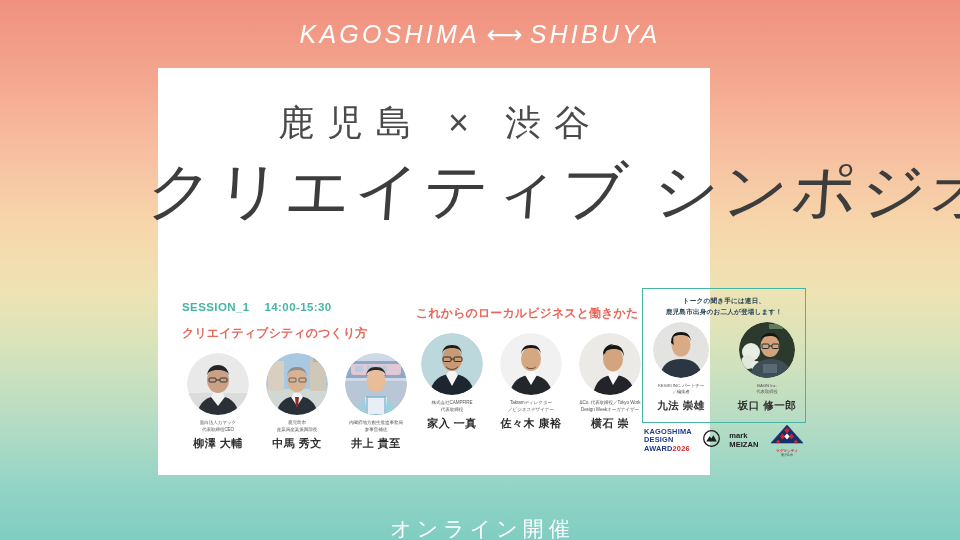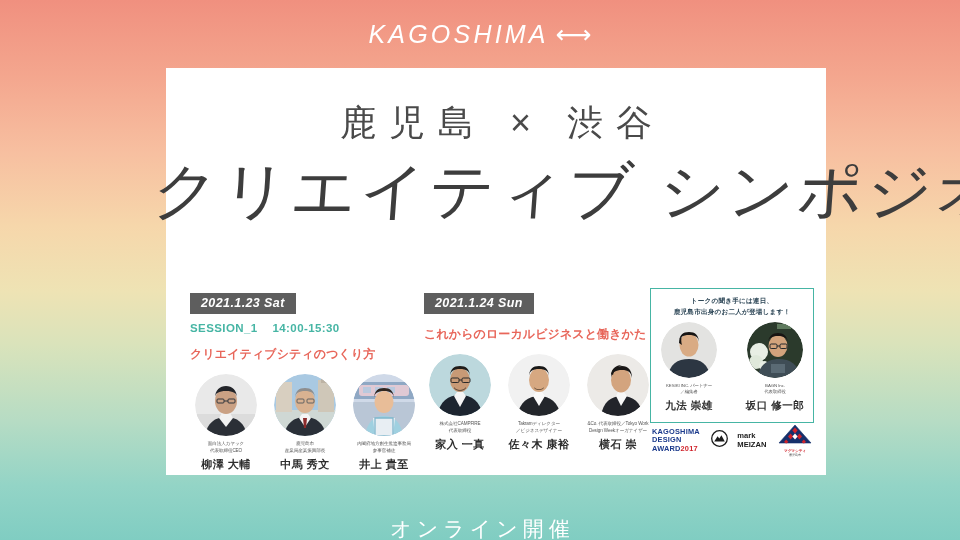--- a/index.html
+++ b/index.html
@@ -26,21 +26,21 @@
   }
   .kv-title{
     font-size:25px; letter-spacing:3.2px; color:#ffffff;
     font-style:italic; font-weight:400; white-space:nowrap;
     display:flex; align-items:center; gap:7px;
   }
   .kv-arrow{ font-style:normal; font-size:25px; line-height:1; letter-spacing:0; }
 
   
   .card{
-    position:absolute; left:166px; top:68px; width:660px; height:407px;
+    position:absolute; left:158px; top:68px; width:552px; height:407px;
     background:#ffffff;
   }
 
   .jp-title{
     margin-top:31px; text-align:center;
     font-size:36px; letter-spacing:13px; color:#4a4a4a; font-weight:500;
     text-indent:13px;
   }
 
   
@@ -140,35 +140,35 @@
     text-indent:5px;
   }
 </style>
 </head>
 <body>
 
 <div class="header-strip">
   <div class="kv-title">
     <span>KAGOSHIMA</span>
     <span class="kv-arrow">⟷</span>
+    <span>SHIBUYA</span>
   </div>
 </div>
 
 <div class="card">
 
   <div class="jp-title">鹿児島 × 渋谷</div>
 
   <div class="logotype">
     <span>クリエイティブ</span><span class="gap"></span><span>シンポジオン</span>
   </div>
 
   <div class="sessions">
 
     <div class="session-col">
-      <div class="date-badge">2021.1.23 Sat</div>
       <div class="sess-line">
         <span>SESSION_1</span><span class="time">14:00-15:30</span>
       </div>
       <div class="sess-sub">クリエイティブシティのつくり方</div>
 
       <div class="speakers">
 
         <div class="speaker">
           <div class="avatar">
             <svg viewBox="0 0 62 62">
@@ -256,21 +256,20 @@
               <div>内閣府地方創生推進事務局</div>
               <div>参事官補佐</div>
             </div>
           <div class="sp-name">井上 貴至</div>
         </div>
 
       </div>
     </div>
 
     <div class="session-col s2">
-      <div class="date-badge">2021.1.24 Sun</div>
       <div class="sess-sub">これからのローカルビジネスと働きかた</div>
 
       <div class="speakers">
 
         <div class="speaker">
           <div class="avatar">
             <svg viewBox="0 0 62 62">
                 <defs>
                   <clipPath id="c4">
                     <circle cx="31" cy="31" r="31"></circle>
@@ -414,21 +413,21 @@
       </div>
 
     </div>
   </div>
 
   <div class="logos">
 
     <div class="logo-kda">
       <div>KAGOSHIMA</div>
       <div>DESIGN</div>
-      <div><span>AWARD</span><span class="yr">2017</span></div>
+      <div><span>AWARD</span><span class="yr">2026</span></div>
     </div>
 
     <div class="logo-meizan">
       <span>
         <svg width="17" height="17" viewBox="0 0 17 17">
           <circle cx="8.5" cy="8.5" r="7.8" fill="none" stroke="#1c1c1c" stroke-width="1.3"></circle>
           <path d="M3.2 11.5 L6.6 6.2 L8.3 8.6 L10.4 5.2 L13.8 11.5 Z" fill="#1c1c1c"></path>
         </svg>
       </span>
       <span class="mz-txt">

